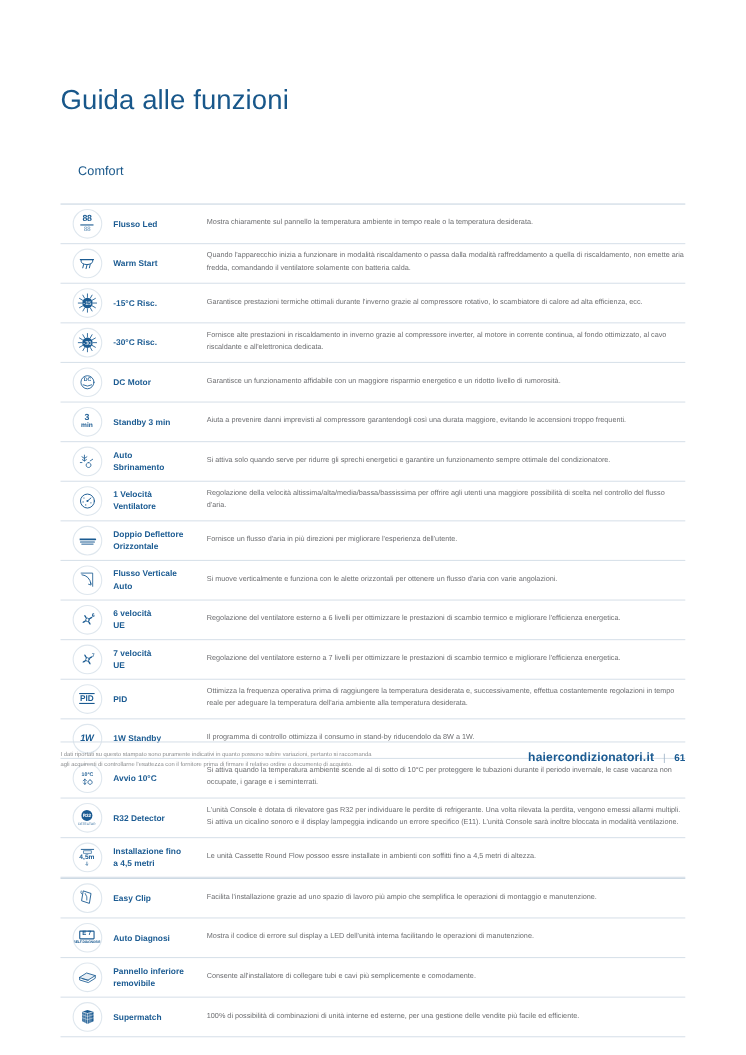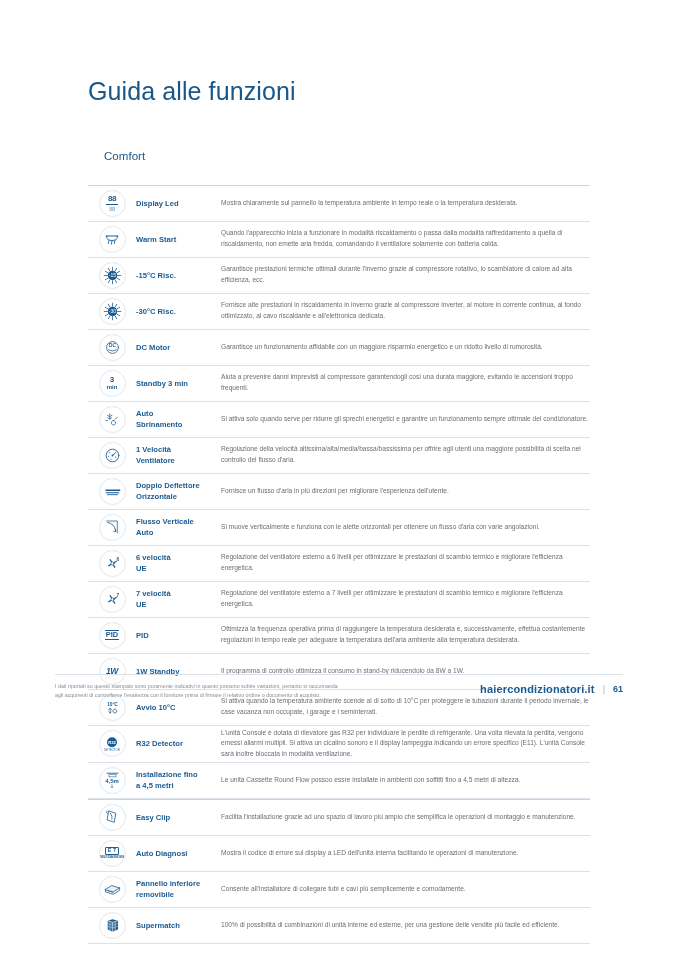--- a/index.html
+++ b/index.html
@@ -13,21 +13,21 @@
     font-family: "Liberation Sans", sans-serif;
     color: #333;
     overflow: hidden;
   }
   .page {
     position: relative;
     width: 678px;
     height: 718px;
     background: #ffffff;
     box-sizing: border-box;
-    padding: 0 88px;
+    padding: 0 55px;
   }
   .page-title {
     font-size: 25px;
     font-weight: 400;
     color: #18578a;
     letter-spacing: 0.1px;
     margin: 0;
     padding-top: 78px;
     line-height: 1.1;
   }
@@ -156,21 +156,21 @@
           <div class="icon-badge">
             <div style="display:flex;flex-direction:column;align-items:center;line-height:1">
               <span style="font-size:8px;font-weight:bold;color:#1b5b92;letter-spacing:-0.5px">88</span>
               <span style="display:block;width:12px;height:1px;background:#1b5b92;margin:1px 0"></span>
               <span style="font-size:6px;font-weight:bold;color:#8fb0cc;letter-spacing:-0.5px">88</span>
             </div>
           </div>
         </div>
         <div class="cell-name">
           <div>
-            <span class="nm-line">Display Led</span>
+            <span class="nm-line">Flusso Led</span>
           </div>
         </div>
         <div class="cell-desc">Mostra chiaramente sul pannello la temperatura ambiente in tempo reale o la temperatura desiderata.</div>
       </div>
       <div class="feature-row">
         <div class="cell-icon">
           <div class="icon-badge">
             <svg width="18" height="18" viewBox="0 0 24 24" fill="none" stroke="#1b5b92" stroke-width="1.2" stroke-linecap="round" stroke-linejoin="round">
               <path d="M4 8 h16" stroke-width="1.4"></path>
               <path d="M5 8 v2 a7 4 0 0 0 14 0 V8"></path>

